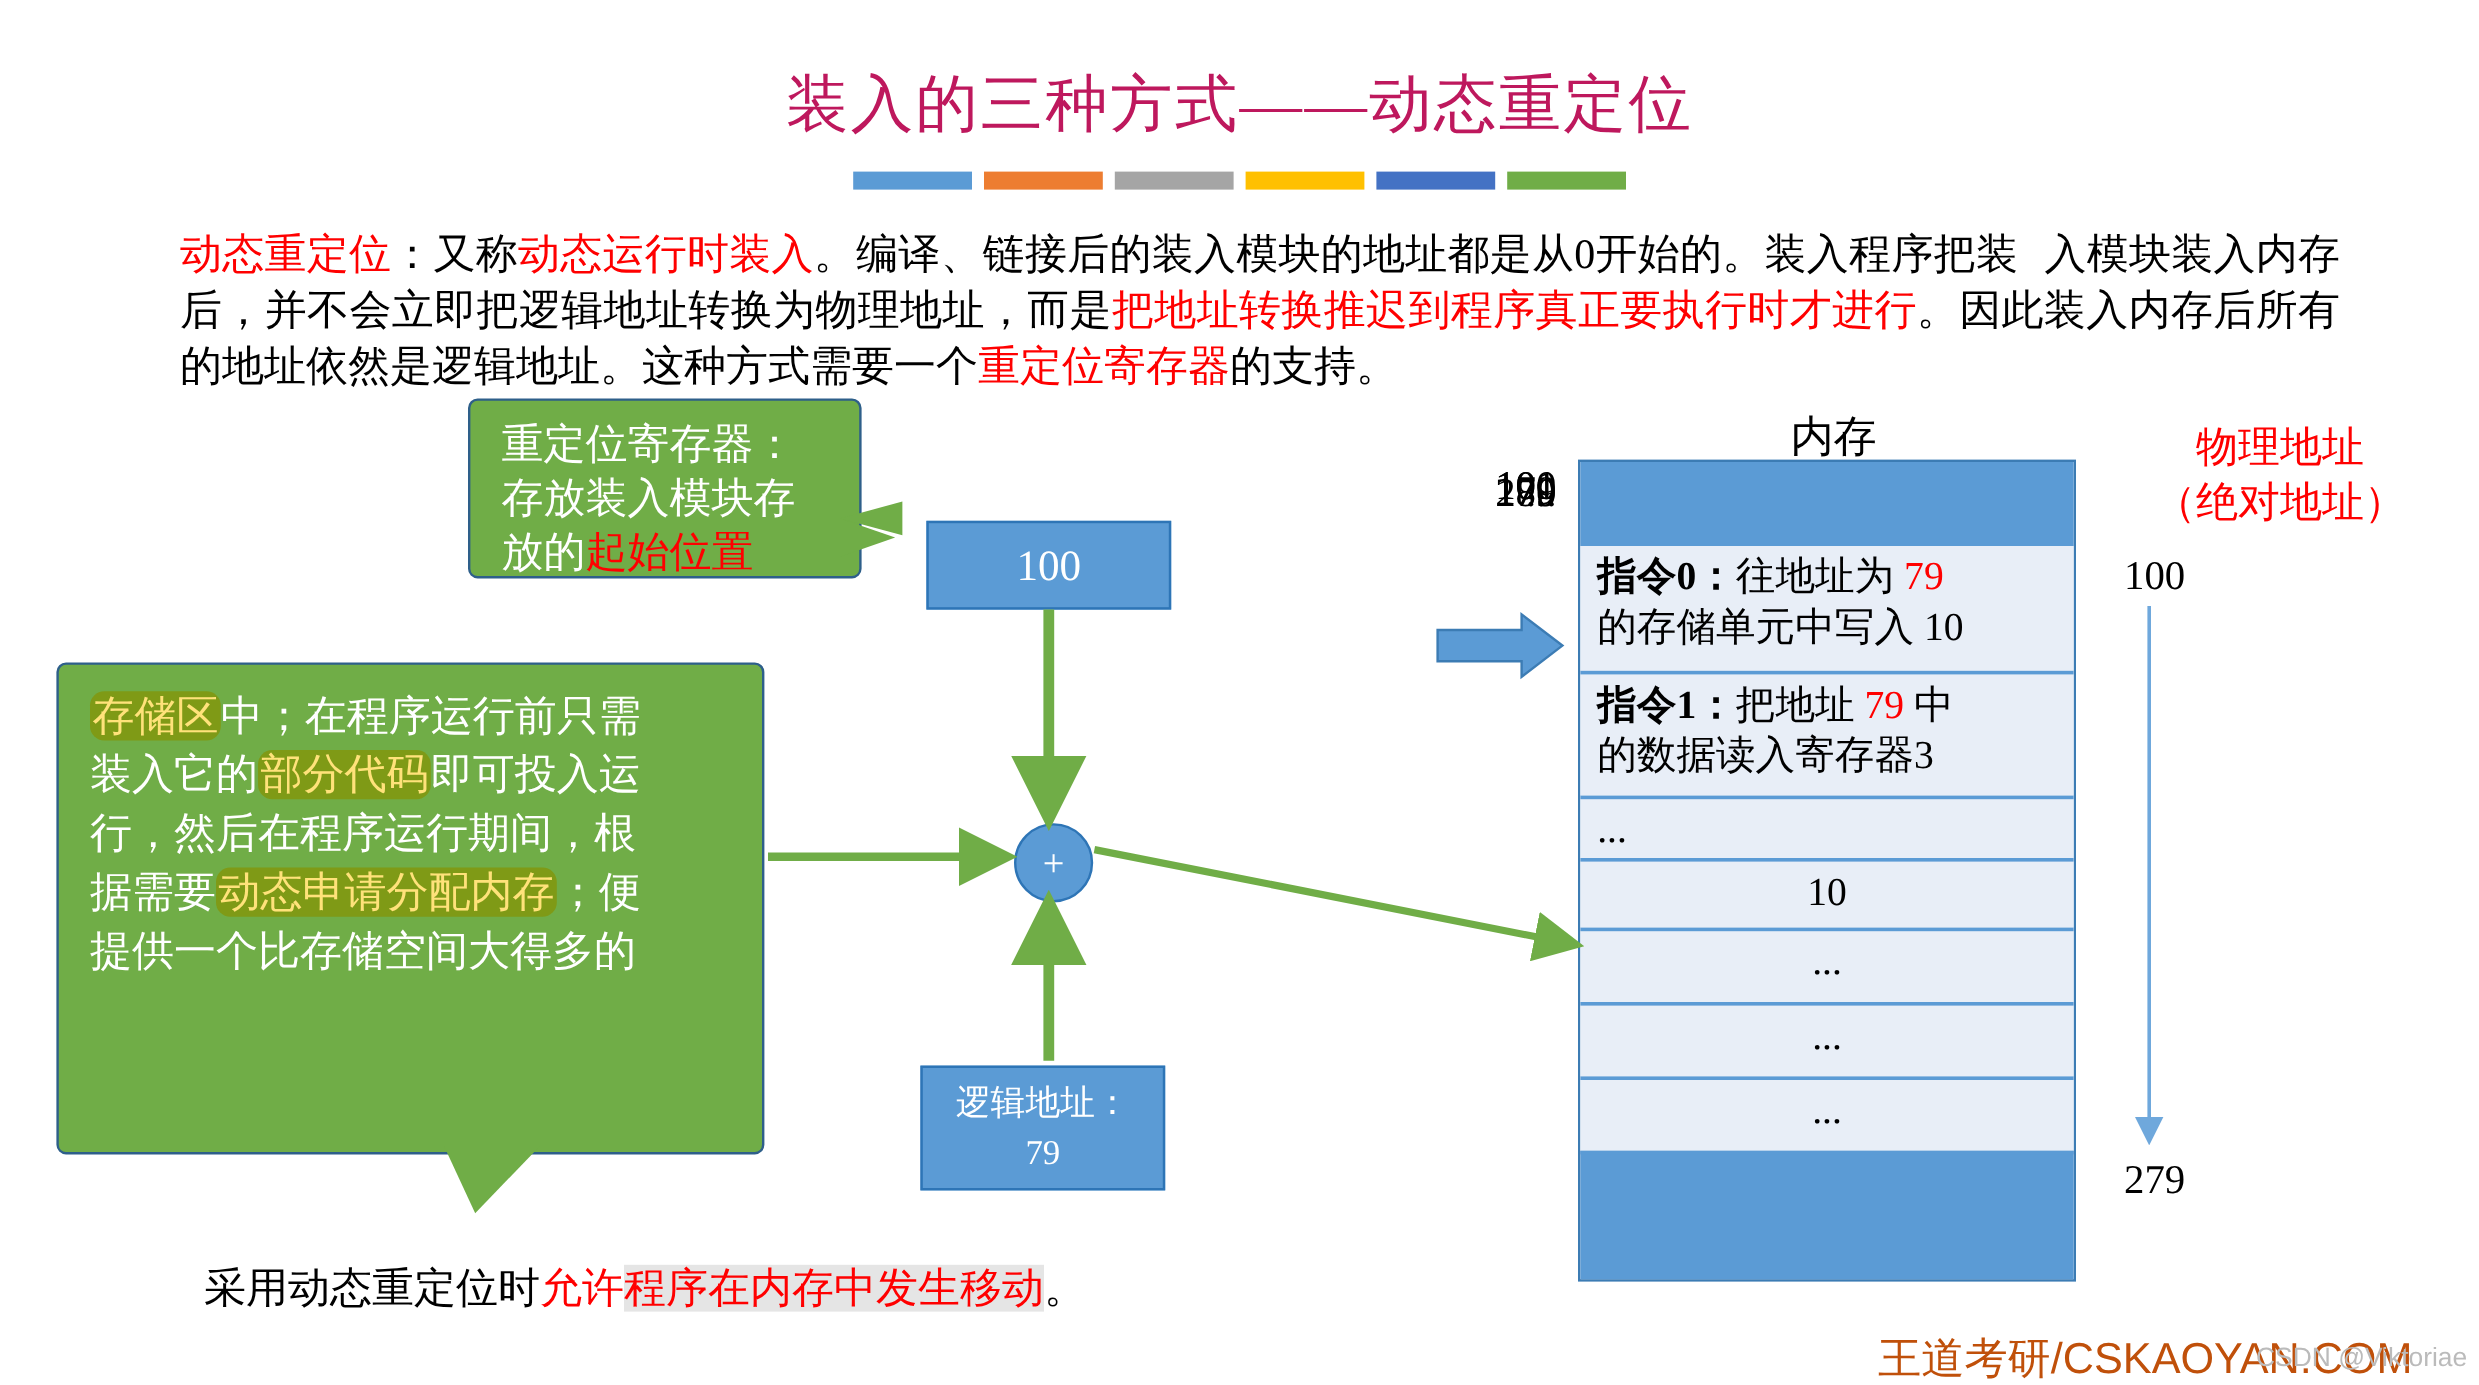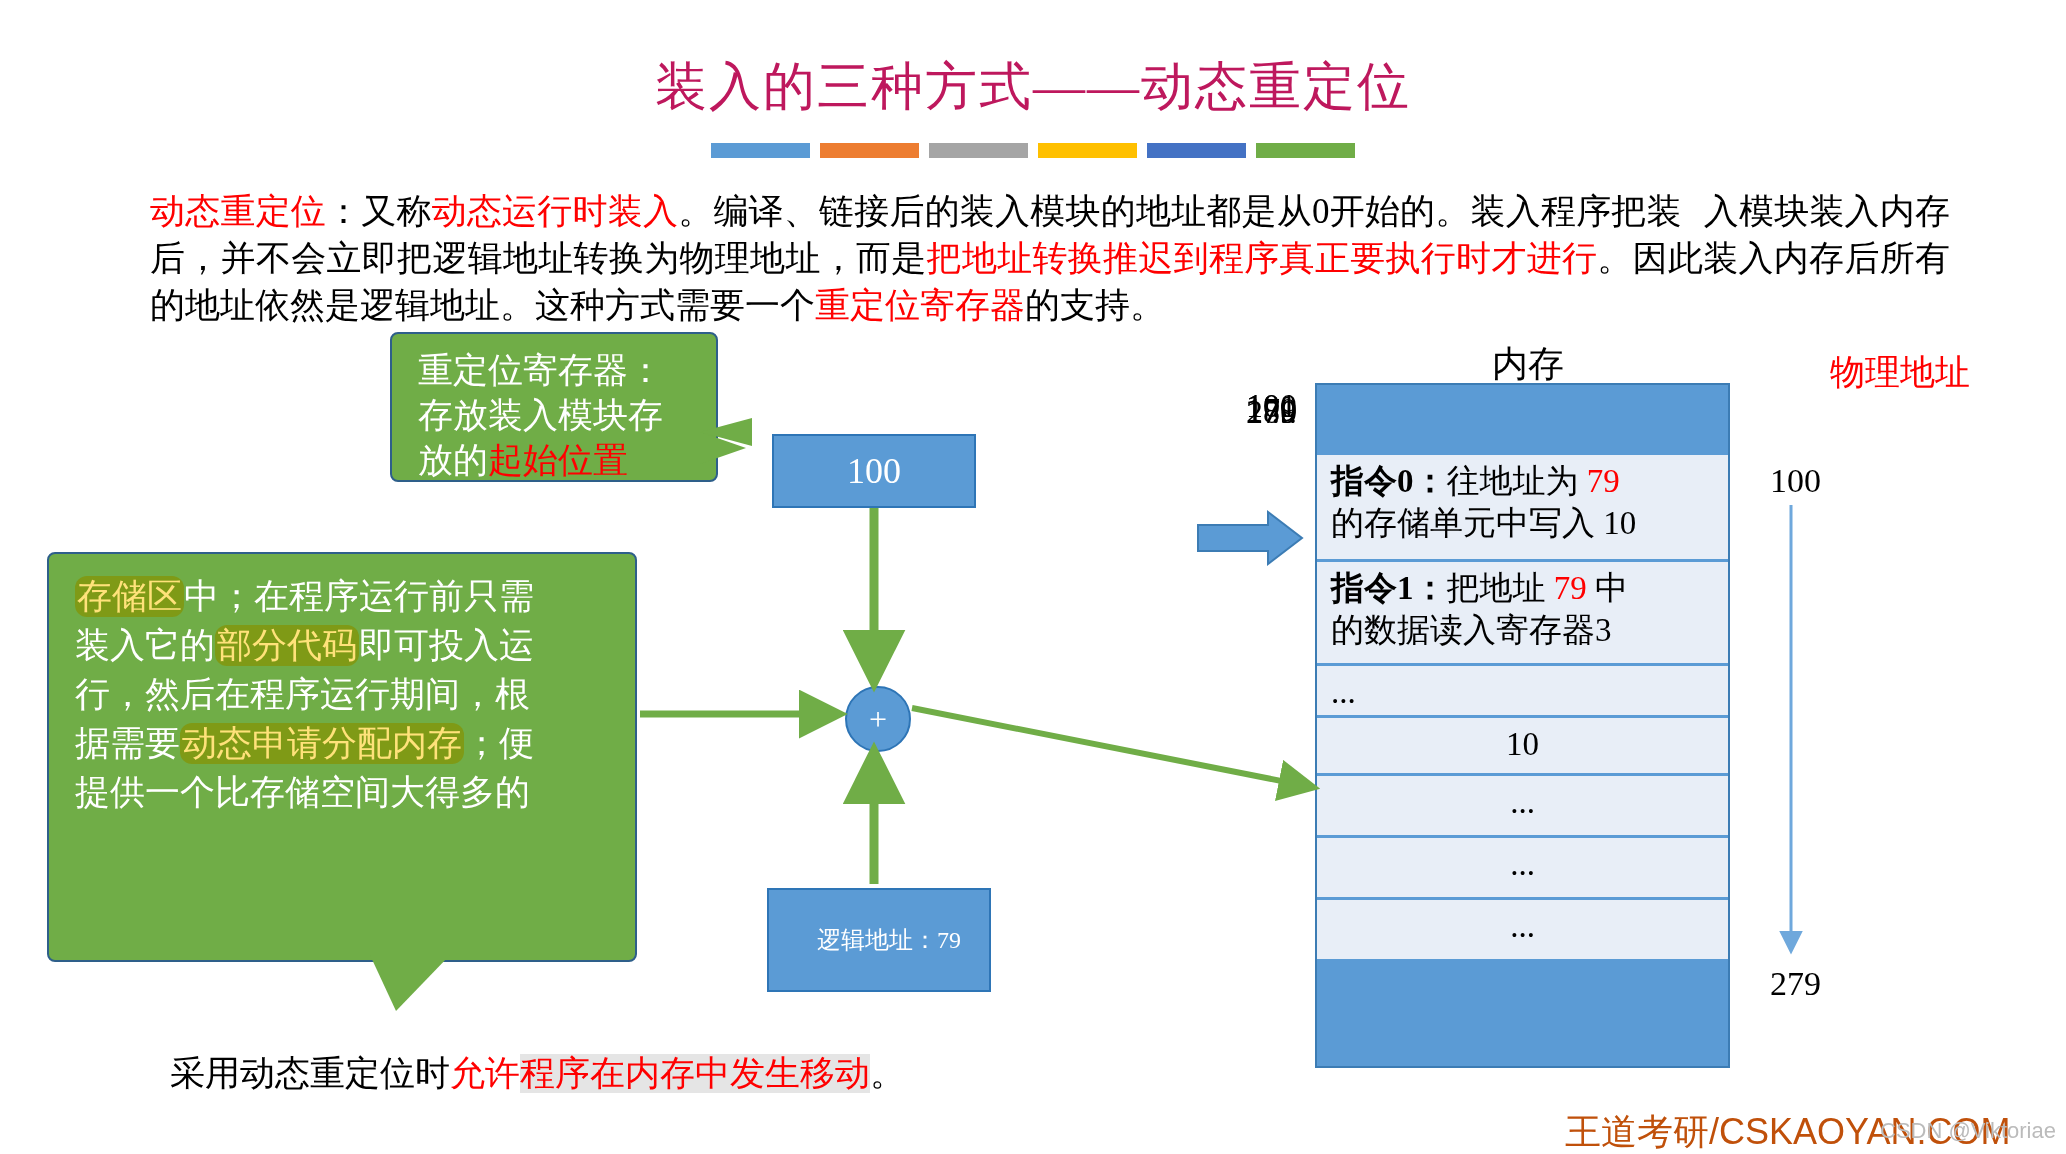--- a/index.html
+++ b/index.html
@@ -39,22 +39,22 @@
                font-size:35px;line-height:49px;}
   #callout-big .hl{background:#7F9A16;color:#FFE27A;border-radius:12px;padding:1px 2px;}
   #callout-big-tail{left:370px;top:955px;width:0;height:0;
                     border-left:26px solid transparent;border-right:54px solid transparent;
                     border-top:56px solid #70AD47;}
 
   
   .bluebox{background:#5B9BD5;border:2.5px solid #2E75B6;color:#fff;
            display:flex;align-items:center;justify-content:center;text-align:center;}
   #box-100{left:772px;top:434px;width:200px;height:70px;font-size:36px;}
-  #box-logical{left:767px;top:888px;width:200px;height:100px;font-size:24px;
-               line-height:42px;padding-left:20px;}
+  #box-logical{left:767px;top:888px;width:200px;height:100px;font-size:29px;
+               flex-direction:column;line-height:42px;}
   #plus-circle{left:845px;top:686px;width:62px;height:62px;border-radius:50%;
                background:#5B9BD5;border:2px solid #2E75B6;color:#fff;font-size:32px;
                display:flex;align-items:center;justify-content:center;}
 
   
   #mem-title{left:1428px;top:340px;width:200px;text-align:center;font-size:36px;color:#000;}
   #mem-table{left:1315px;top:383px;width:415px;border:2px solid #3C7CB4;box-sizing:border-box;}
   #mem-table .cap{background:#5B9BD5;height:70px;}
   #mem-table .row{background:#E8EEF7;border-top:3px solid #5B9BD5;box-sizing:border-box;
                   font-size:33px;color:#000;line-height:42px;padding:5px 14px;}
@@ -162,20 +162,21 @@
   <div class="row ctr" style="height:62px;">
     <span>...</span>
     <span class="addr" style="left:-160px;top:6px;">279</span>
   </div>
 
   <div class="cap" style="border-top:3px solid #5B9BD5;height:104px;"></div>
 </div>
 
 <div class="abs" id="phys-label">
   <div>物理地址</div>
+  <div>（绝对地址）</div>
 </div>
 <div class="abs" id="phys-100">100</div>
 <div class="abs" id="phys-279">279</div>
 
 <svg class="ov">
   <defs>
     <marker id="g-arrow" markerWidth="7" markerHeight="7" refX="5.6" refY="3.5" orient="auto">
       <path d="M0,0 L7,3.5 L0,7 z" fill="#70AD47"></path>
     </marker>
     <marker id="b-arrow" markerWidth="8" markerHeight="8" refX="6.5" refY="4" orient="auto">

